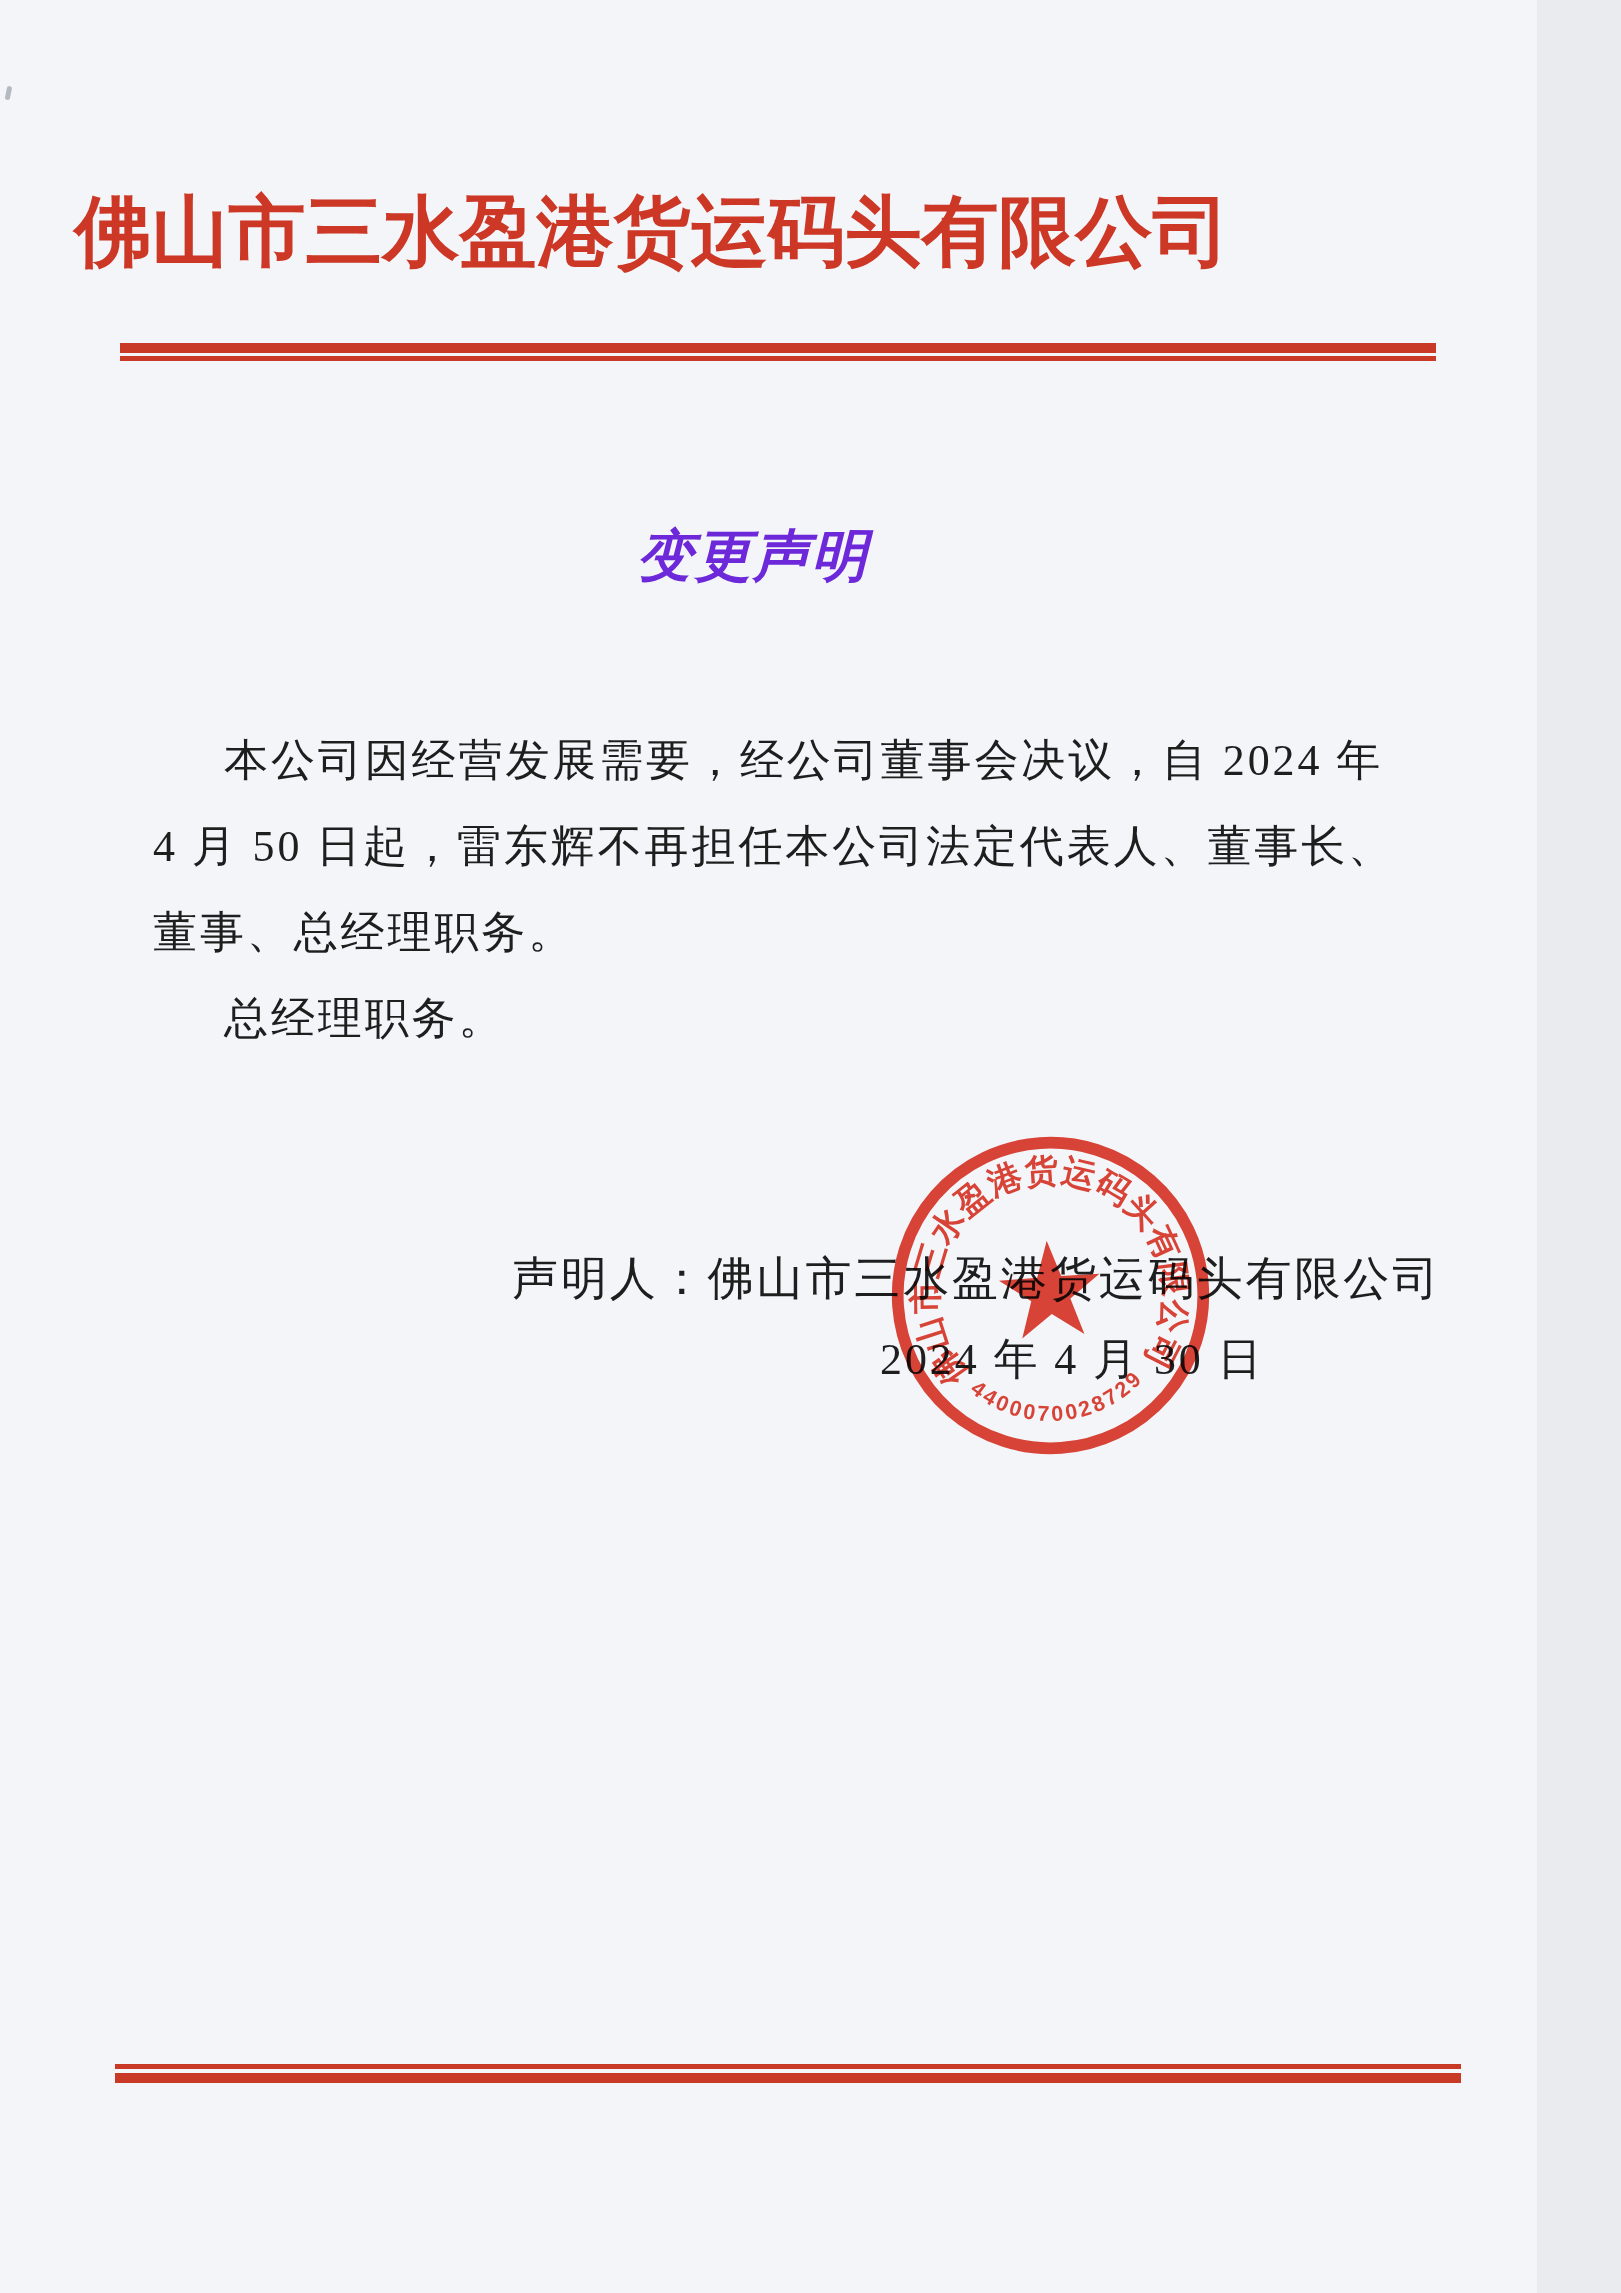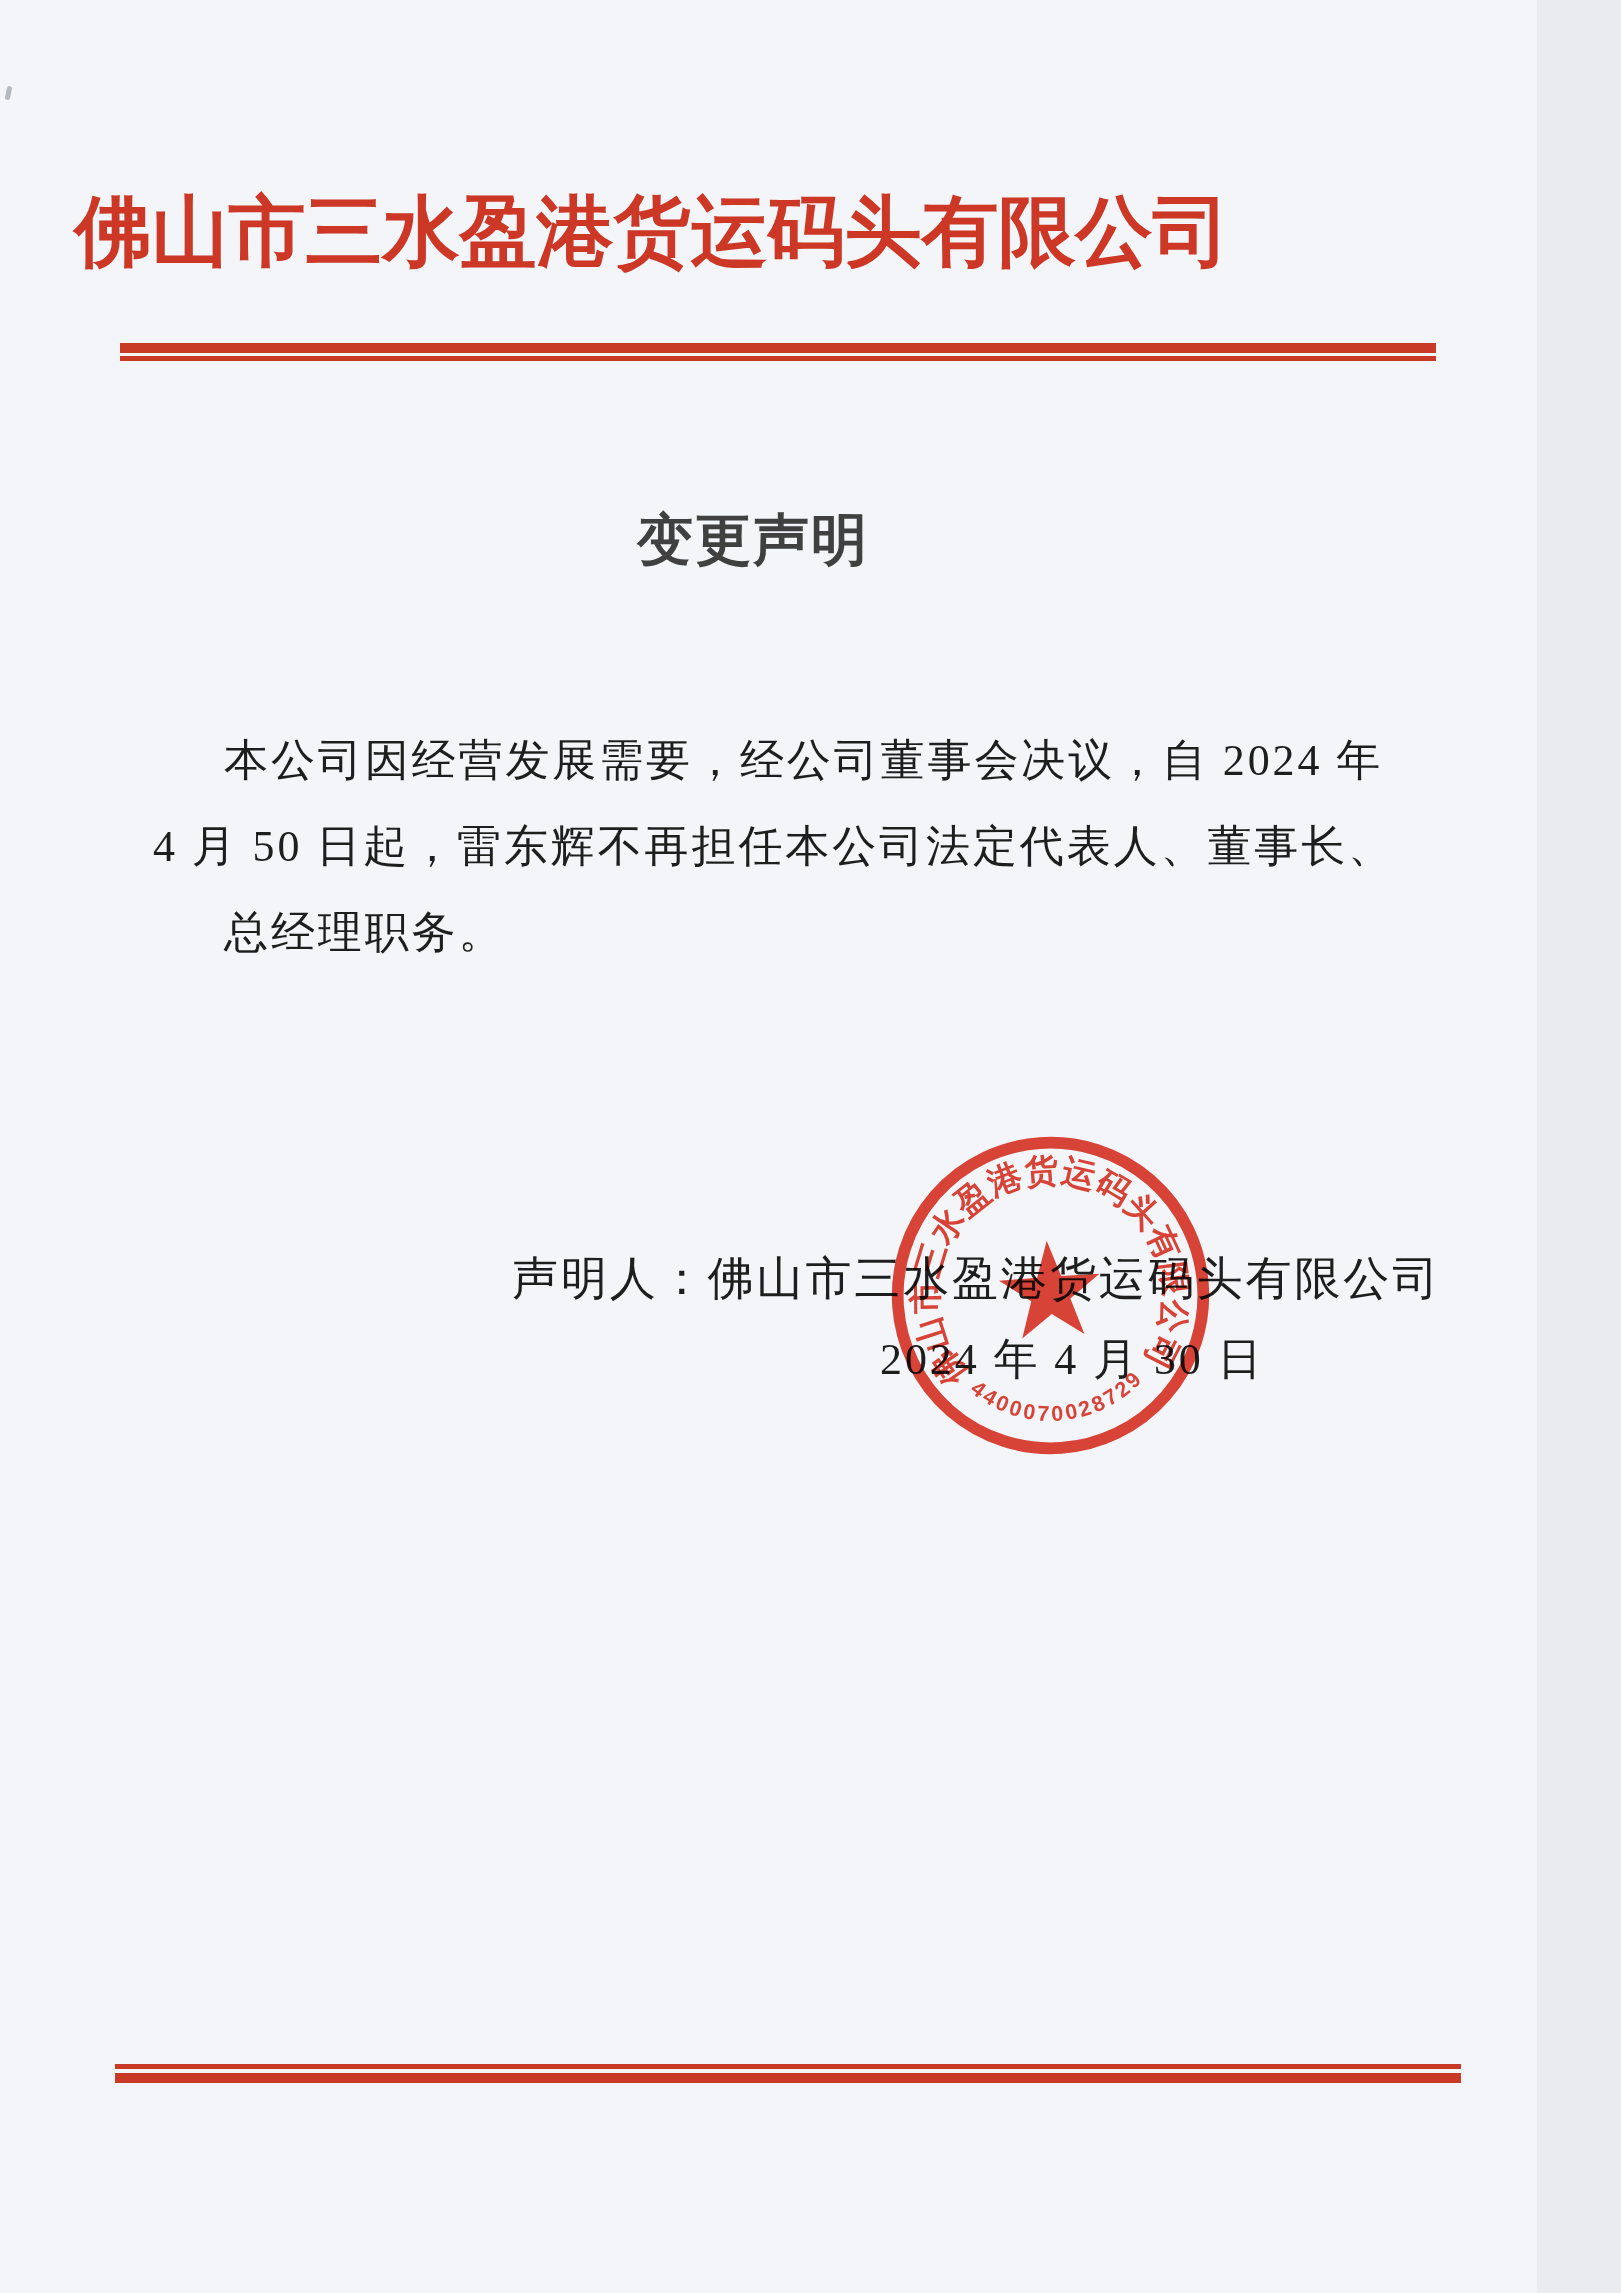--- a/index.html
+++ b/index.html
@@ -17,22 +17,22 @@
   }
   
   .rule-top{position:absolute;left:120px;top:343px;width:1316px;}
   .rule-top .thick{height:9.8px;background:#c93a26;}
   .rule-top .thin{height:4.9px;background:#c93a26;margin-top:2.9px;}
   .rule-bottom{position:absolute;left:115px;top:2064px;width:1346px;}
   .rule-bottom .thin{height:4.9px;background:#c93a26;}
   .rule-bottom .thick{height:9.8px;background:#c93a26;margin-top:3.9px;}
   
   .doc-title{
-    position:absolute;left:0;top:503px;width:1506px;text-align:center;
-    font-size:56px;font-weight:bold;color:#404040;letter-spacing:2px;
+    position:absolute;left:0;top:519px;width:1506px;text-align:center;
+    font-size:56px;font-weight:bold;color:#6d28d9;letter-spacing:2px;font-style:italic;
   }
   
   .body-text{
     position:absolute;left:153px;top:718px;width:1353px;
     font-size:44px;color:#1e1e1e;letter-spacing:2.9px;
   }
   .body-text .line{height:86px;line-height:86px;white-space:nowrap;}
   .body-text .line.indent{text-indent:71px;}
   
   .signature{
@@ -66,20 +66,21 @@
   <div class="rule-top">
     <div class="thick"></div>
     <div class="thin"></div>
   </div>
 
   <div class="doc-title">变更声明</div>
 
   <div class="body-text">
     <div class="line indent">本公司因经营发展需要，经公司董事会决议，自 2024 年</div>
     <div class="line">4 月 50 日起，雷东辉不再担任本公司法定代表人、董事长、</div>
+    <div class="line">董事、总经理职务。</div>
     <div class="line indent">总经理职务。</div>
   </div>
 
   <div class="signature">声明人：佛山市三水盈港货运码头有限公司</div>
 
   <div class="dateline">2024 年 4 月 30 日</div>
 
   <svg class="stamp" viewBox="0 0 340 340" xmlns="http://www.w3.org/2000/svg">
     <circle cx="170" cy="170" r="156" fill="none" stroke="#e03526" stroke-width="12"></circle>
     <path id="sealTopArc" d="M 88 252 A 116 116 0 1 1 252 252" fill="none"></path>

